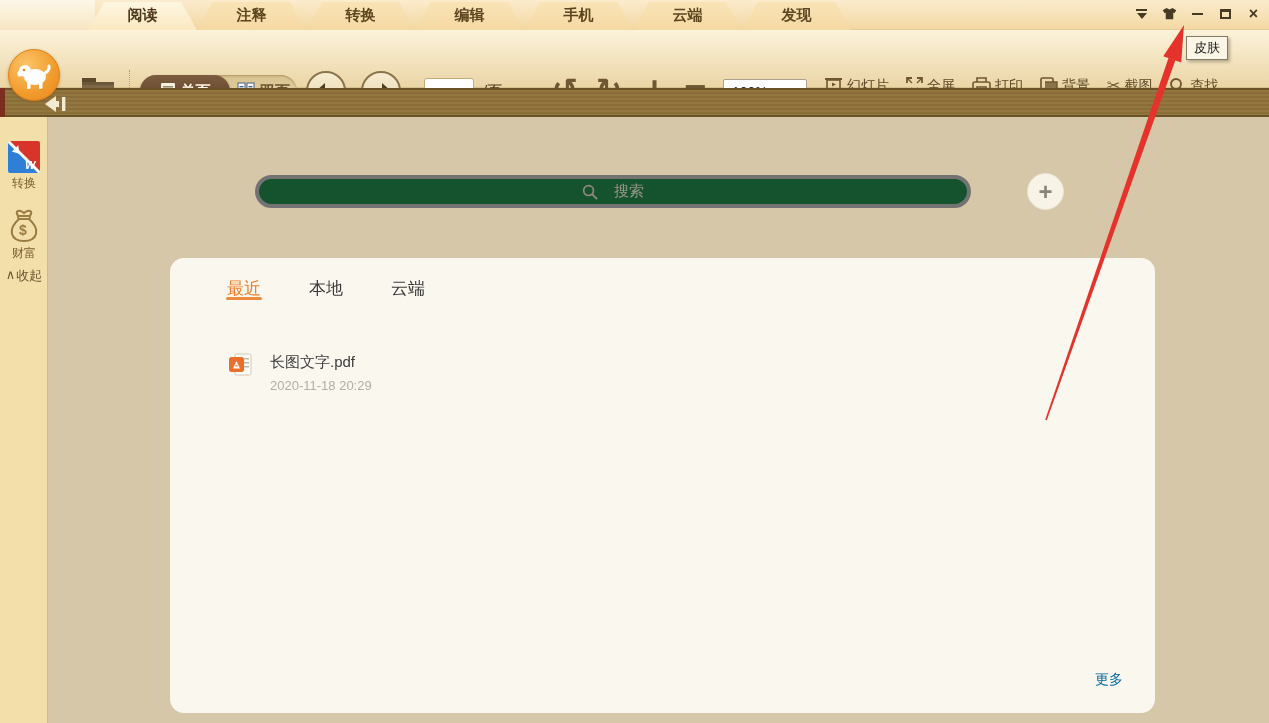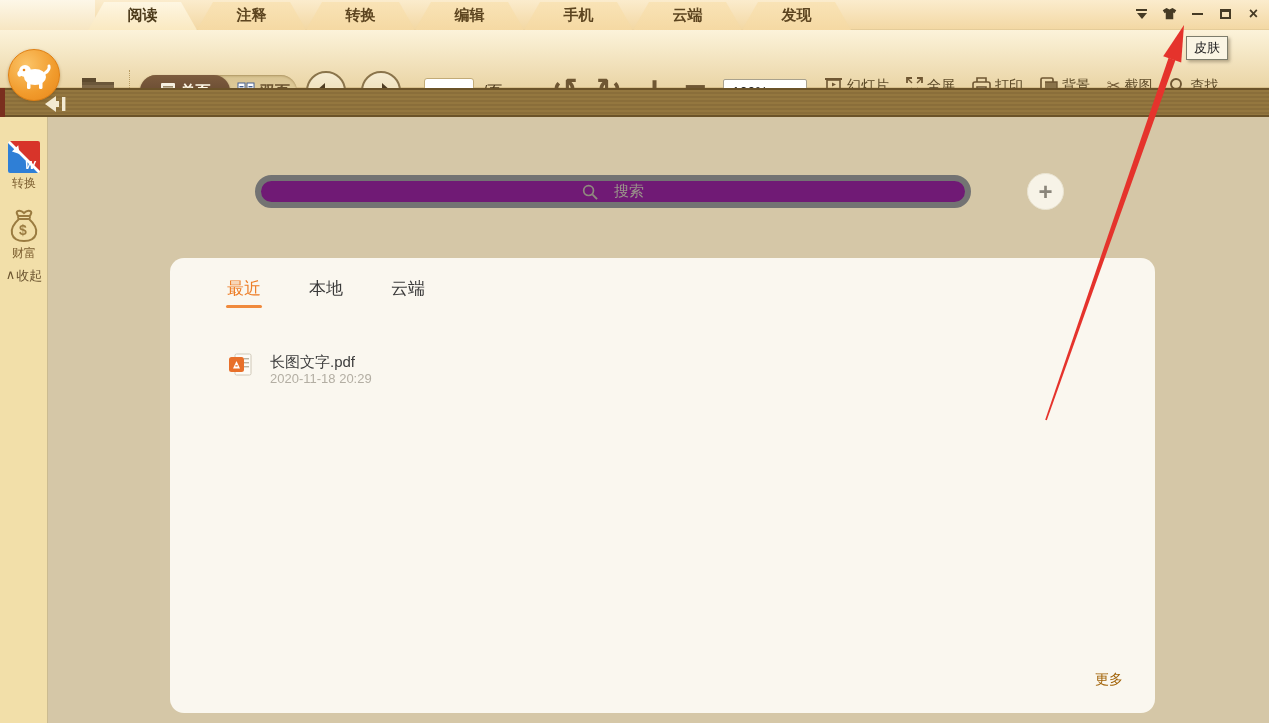--- a/index.html
+++ b/index.html
@@ -99,44 +99,44 @@
     background:#f2dfa9; border-right:1px solid #cbbb90;
   }
   .side-item { display:flex; flex-direction:column; align-items:center; cursor:pointer; }
   .side-label { font-size:12px; color:#7a5c2e; margin-top:2px; }
   .side-convert { position:absolute; top:24px; left:0; width:48px; }
   .side-wealth { position:absolute; top:92px; left:0; width:48px; }
   .side-collapse { position:absolute; top:150px; left:0; width:48px; flex-direction:row; gap:1px; display:flex; justify-content:center; cursor:pointer; font-size:13px; color:#6b5430; }
   
   .search-pill {
     position:absolute; left:255px; top:175px; width:716px; height:33px; border-radius:17px;
-    background:#701a75; border:6px solid #737373;
+    background:#14532d; border:4px solid #737373;
     display:flex; align-items:center; justify-content:center; gap:16px; cursor:text;
   }
   .search-text { font-size:15px; color:#9a958a; }
   .add-btn {
     position:absolute; left:1027px; top:173px; width:37px; height:37px; border-radius:50%;
     background:#f7f3e7; border:1px solid #eae4d2; display:flex; align-items:center; justify-content:center;
     font-size:24px; color:#8a857a; cursor:pointer; font-weight:bold;
   }
   .card {
     position:absolute; left:170px; top:258px; width:985px; height:455px;
     background:#faf7ef; border-radius:14px;
   }
   .card-tabs { position:absolute; left:57px; top:19px; display:flex; gap:48px; }
-  .card-tab { font-size:17px; color:#3a3a3a; cursor:pointer; padding-bottom:8px; position:relative; }
+  .card-tab { font-size:17px; color:#3a3a3a; cursor:pointer; padding-bottom:0; position:relative; }
   .card-tab.active { color:#ed7d26; }
   .card-tab.active::after {
     content:""; position:absolute; left:-1px; right:-1px; bottom:0; height:3px;
     background:#f08a3c; border-radius:2px;
   }
   .file-row { position:absolute; left:58px; top:95px; display:flex; gap:18px; cursor:pointer; }
   .file-name { font-size:15px; color:#3c3c3c; line-height:1.2; }
-  .file-date { font-size:13px; color:#b3aea3; margin-top:0; }
-  .more-link { position:absolute; right:32px; bottom:24px; font-size:14px; color:#a16207; cursor:pointer; }
+  .file-date { font-size:13px; color:#b3aea3; margin-top:7px; }
+  .more-link { position:absolute; right:32px; bottom:24px; font-size:14px; color:#0369a1; cursor:pointer; }
   
   .arrow-overlay { position:absolute; left:0; top:0; width:1269px; height:723px; pointer-events:none; z-index:50; }
   .tooltip {
     position:absolute; left:1186px; top:36px; z-index:60;
     background:#faf5e4; border:1px solid #7d7d6c; box-shadow:2px 2px 3px rgba(60,50,30,.35);
     font-size:13px; color:#222; padding:2px 7px; white-space:nowrap;
   }
 </style>
 </head>
 <body>

